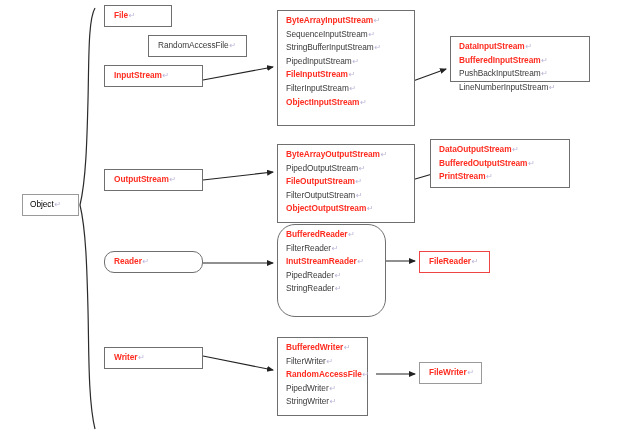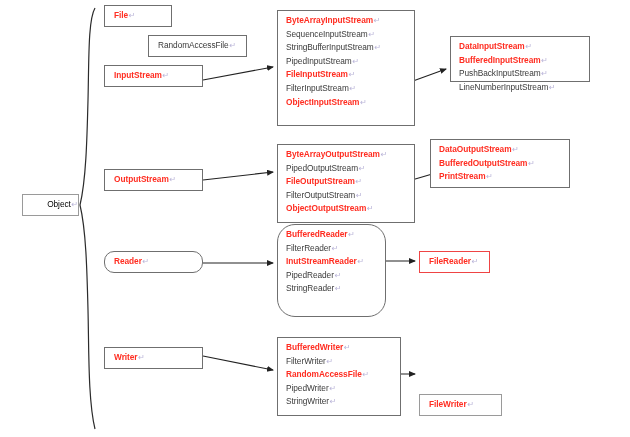--- a/index.html
+++ b/index.html
@@ -68,35 +68,35 @@
     align-items: center;
     padding-left: 9px;
   }
   #obj-box {
     left: 22px;
     top: 194px;
     width: 57px;
     height: 22px;
     border: 1px solid #9a9a9a;
   }
-  #obj-box .pad { padding-left: 7px; justify-content: flex-end; }
+  #obj-box .pad { padding-left: 7px; }
   #file-box          { left: 104px; top: 5px;   width: 68px;  height: 22px; }
   #raf-box           { left: 104px; top: 35px;  width: 99px;  height: 22px; margin-left: 44px; }
   #is-box            { left: 104px; top: 65px;  width: 99px;  height: 22px; }
   #os-box            { left: 104px; top: 169px; width: 99px;  height: 22px; }
   #reader-box        { left: 104px; top: 251px; width: 99px;  height: 22px; border-radius: 10px; }
   #writer-box        { left: 104px; top: 347px; width: 99px;  height: 22px; }
   #is-sub-box        { left: 277px; top: 10px;  width: 138px; height: 116px; }
   #is-sub2-box       { left: 450px; top: 36px;  width: 140px; height: 46px;  }
   #os-sub-box        { left: 277px; top: 136px; width: 138px; height: 79px; margin-top: 8px;  }
   #os-sub2-box       { left: 430px; top: 139px; width: 140px; height: 49px;  }
   #reader-sub-box    { left: 277px; top: 224px; width: 109px; height: 93px; border-radius: 18px;  }
   #filereader-box    { left: 419px; top: 251px; width: 71px;  height: 22px; border: 1px solid #ef4444;}
-  #writer-sub-box    { left: 277px; top: 337px; width: 124px; height: 79px;  }
-  #filewriter-box    { left: 419px; top: 362px; width: 83px;  height: 22px; border: 1px solid #9a9a9a; margin-top: 32px;}
+  #writer-sub-box    { left: 277px; top: 337px; width: 91px; height: 79px;  }
+  #filewriter-box    { left: 419px; top: 362px; width: 63px;  height: 22px; border: 1px solid #9a9a9a;}
 </style>
 </head>
 <body>
 
 <div id="canvas">
 
   <svg class="lines" viewBox="0 0 630 437">
     <defs>
       <marker id="arrow" markerWidth="7" markerHeight="7" refX="6" refY="3" orient="auto" markerUnits="userSpaceOnUse">
         <path d="M0,0 L7,3 L0,6 z" fill="#222222"></path>

